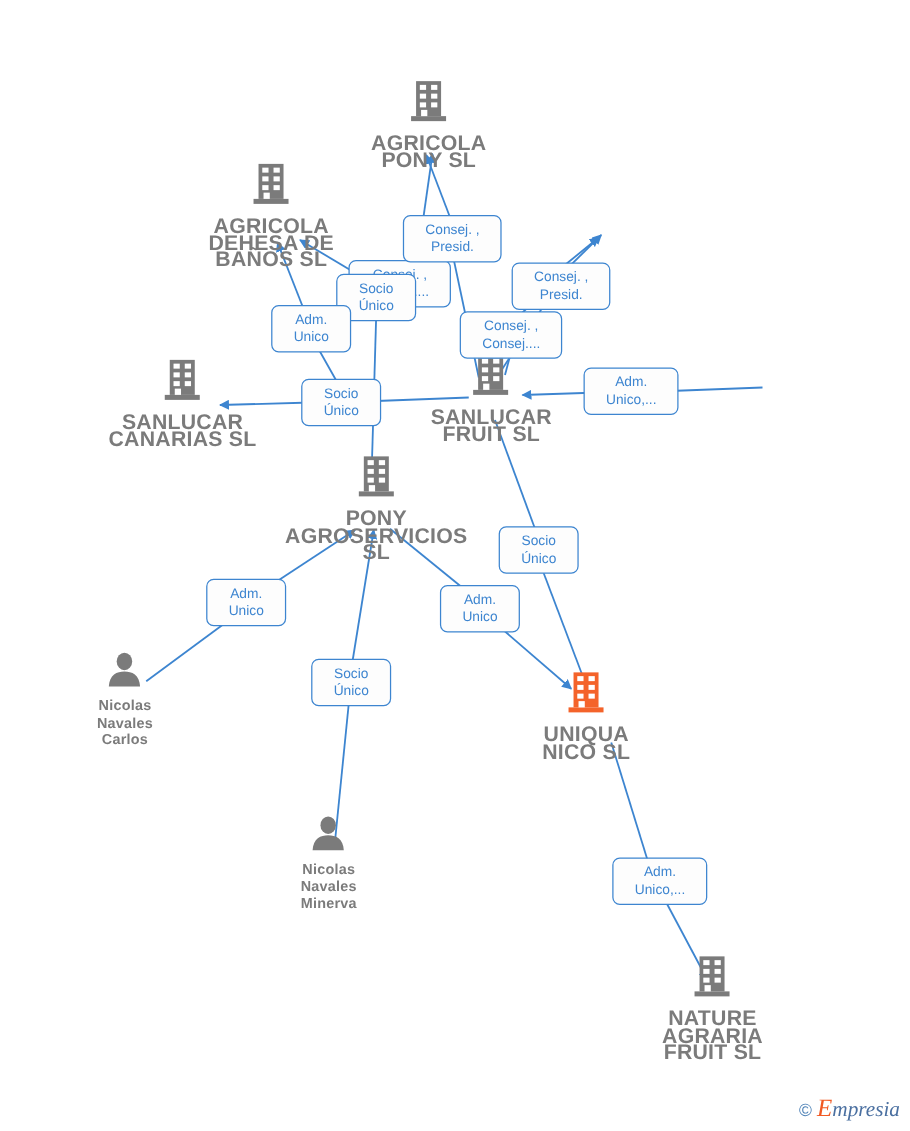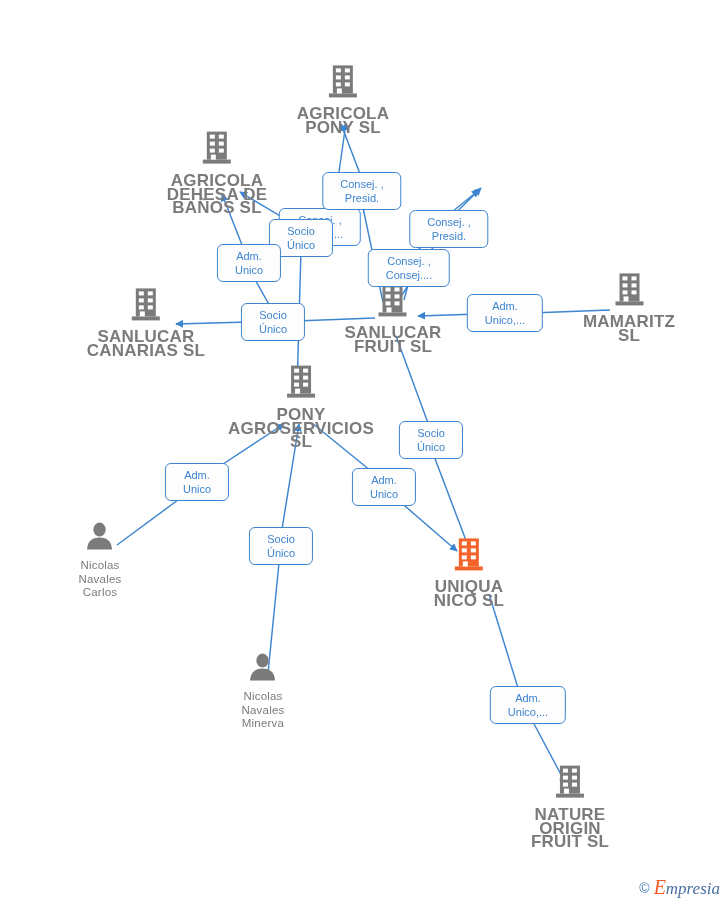--- a/index.html
+++ b/index.html
@@ -11,21 +11,21 @@
   #graph{position:absolute;inset:0;width:728px;height:905px;}
   svg.edges{position:absolute;left:0;top:0;width:728px;height:905px;pointer-events:none;}
 
   .node{position:absolute;transform:translate(-50%,-50%);text-align:center;
         display:flex;flex-direction:column;align-items:center;cursor:pointer;}
   .node .glyph{display:block;}
   .node .nlabel{
     margin-top:4px;font-size:17px;letter-spacing:.2px;line-height:13.6px;
     color:#7b7b7b;font-weight:700;white-space:pre-line;
   }
-  .node.person .nlabel{font-weight:400;color:#7b7b7b;font-size:11.5px;}
+  .node.person .nlabel{font-weight:700;color:#7b7b7b;font-size:11.5px;}
   .node.highlight .nlabel{color:#7b7b7b;}
 
   .badge{
     position:absolute;transform:translate(-50%,-50%);
     background:#fdfdfd;border:1.4px solid #3d85d0;border-radius:6px;
     color:#3d85d0;font-size:11px;line-height:14px;
     padding:4px 17px;text-align:center;white-space:pre-line;
     box-sizing:border-box;cursor:pointer;
   }
 
@@ -155,36 +155,20 @@
           <rect x="17" y="12" width="5" height="4" fill="#fff"></rect>
         <rect x="8" y="19" width="5" height="4" fill="#fff"></rect>
           <rect x="17" y="19" width="5" height="4" fill="#fff"></rect>
         <rect x="9" y="25" width="5" height="5" fill="#fff"></rect>
       </svg>
     </span>
     <span class="nlabel">SANLUCAR
 FRUIT SL</span>
   </div>
 
-  <div class="node company" style="left:629px;top:307px">
-    <span class="glyph">
-      <svg width="30" height="36" viewBox="0 0 30 36" xmlns="http://www.w3.org/2000/svg">
-        <rect x="5" y="2" width="20" height="28" fill="#7b7b7b"></rect>
-        <rect x="1" y="30" width="28" height="4" fill="#7b7b7b"></rect>
-        <rect x="8" y="5" width="5" height="4" fill="#fff"></rect>
-          <rect x="17" y="5" width="5" height="4" fill="#fff"></rect>
-        <rect x="8" y="12" width="5" height="4" fill="#fff"></rect>
-          <rect x="17" y="12" width="5" height="4" fill="#fff"></rect>
-        <rect x="8" y="19" width="5" height="4" fill="#fff"></rect>
-          <rect x="17" y="19" width="5" height="4" fill="#fff"></rect>
-        <rect x="9" y="25" width="5" height="5" fill="#fff"></rect>
-      </svg>
-    </span>
-    <span class="nlabel">MAMARITZ  SL</span>
-  </div>
 
   <div class="node company" style="left:301px;top:406px">
     <span class="glyph">
       <svg width="30" height="36" viewBox="0 0 30 36" xmlns="http://www.w3.org/2000/svg">
         <rect x="5" y="2" width="20" height="28" fill="#7b7b7b"></rect>
         <rect x="1" y="30" width="28" height="4" fill="#7b7b7b"></rect>
         <rect x="8" y="5" width="5" height="4" fill="#fff"></rect>
           <rect x="17" y="5" width="5" height="4" fill="#fff"></rect>
         <rect x="8" y="12" width="5" height="4" fill="#fff"></rect>
           <rect x="17" y="12" width="5" height="4" fill="#fff"></rect>
@@ -224,21 +208,21 @@
         <rect x="8" y="5" width="5" height="4" fill="#fff"></rect>
           <rect x="17" y="5" width="5" height="4" fill="#fff"></rect>
         <rect x="8" y="12" width="5" height="4" fill="#fff"></rect>
           <rect x="17" y="12" width="5" height="4" fill="#fff"></rect>
         <rect x="8" y="19" width="5" height="4" fill="#fff"></rect>
           <rect x="17" y="19" width="5" height="4" fill="#fff"></rect>
         <rect x="9" y="25" width="5" height="5" fill="#fff"></rect>
       </svg>
     </span>
     <span class="nlabel">NATURE
-ORIGIN
+AGRARIA
 FRUIT  SL</span>
   </div>
 
   <div class="node person" style="left:100px;top:560px">
     <span class="glyph">
       <svg width="30" height="30" viewBox="0 0 30 30" xmlns="http://www.w3.org/2000/svg">
         <ellipse cx="15" cy="9" rx="6.2" ry="7" fill="#7b7b7b"></ellipse>
         <path d="M 2.5 29 C 3 19.5 9 17 15 17 C 21 17 27 19.5 27.5 29 Z" fill="#7b7b7b"></path>
       </svg>
     </span>

